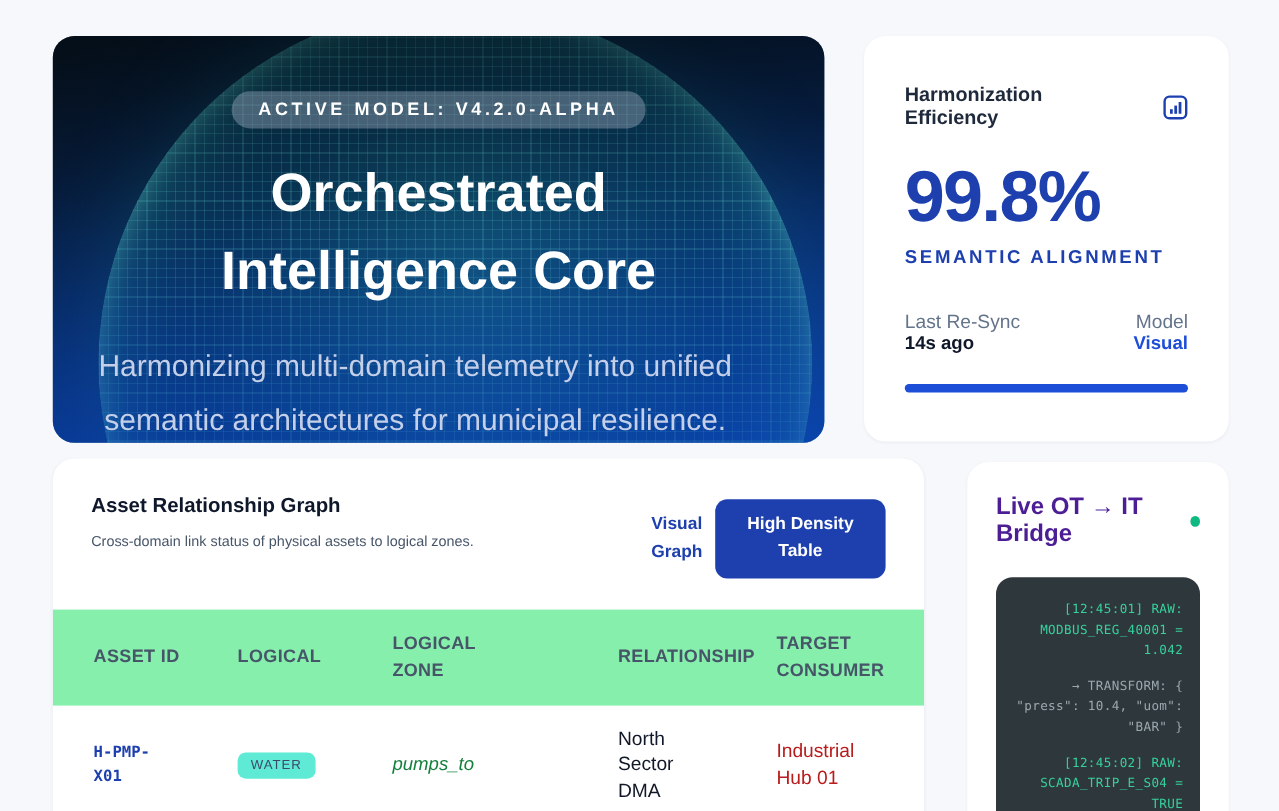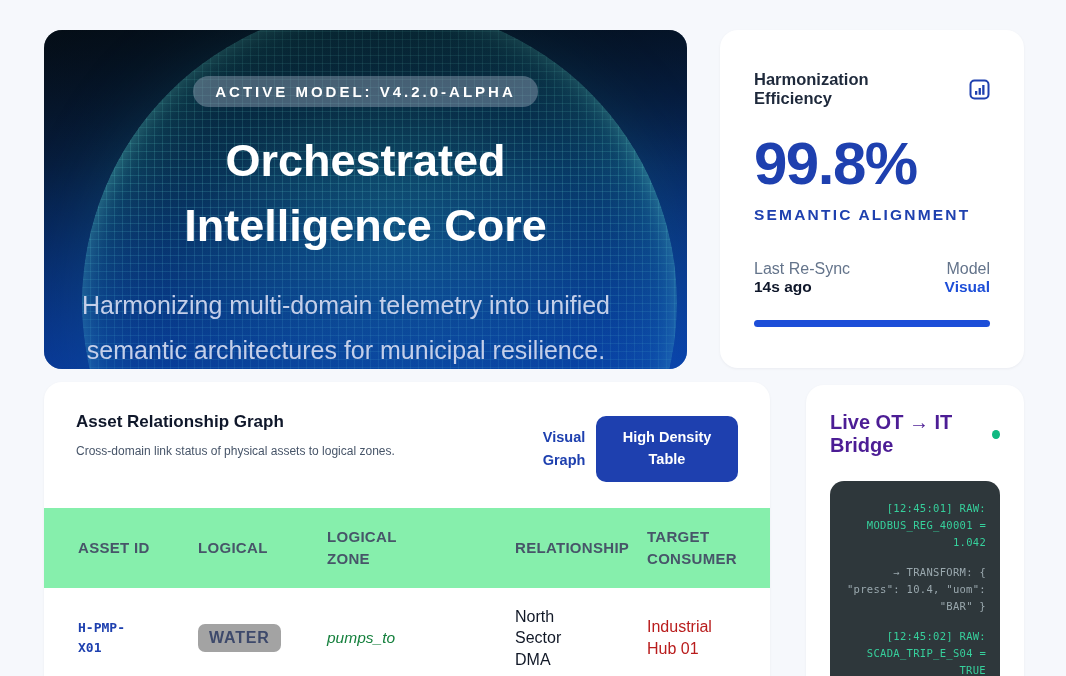--- a/index.html
+++ b/index.html
@@ -46,21 +46,21 @@
   .tc-controls { display:flex; align-items:center; margin-top:4px; }
   .tc-link { width:64px; text-align:center; color:#1e40af; font-size:14.5px; font-weight:700; line-height:1.6; cursor:pointer; }
   .tc-btn { width:142px; background:#1e40af; color:#fff; border:none; font-family:inherit; font-size:14.5px;
     font-weight:700; line-height:1.5; padding:11px 20px; border-radius:10px; text-align:center; cursor:pointer; }
   .grid-cols { display:grid; grid-template-columns:120px 129px 188px 132px 1fr; padding-left:34px; align-items:center; }
   .thead { background:#86efac; min-height:80px; }
   .th { color:#475569; font-size:15px; font-weight:700; letter-spacing:.3px; line-height:1.45; }
   .th span { display:inline-block; max-width:92px; }
   .trow { padding-top:18px; padding-bottom:22px; }
   .cell-id { font-family:"DejaVu Sans Mono", monospace; font-size:13px; font-weight:700; color:#1e40af; max-width:60px; line-height:1.5; }
-  .badge-domain { display:inline-block; background:#a3a3a3; color:#3d496b; font-size:16px; font-weight:700;
+  .badge-domain { display:inline-block; background:#5eead4; color:#3d496b; font-size:11px; font-weight:400;
     letter-spacing:.8px; padding:5px 11px; border-radius:7px; }
   .cell-rel { font-style:italic; color:#15803d; font-size:15.5px; }
   .cell-zone { color:#111827; font-size:16px; line-height:1.35; max-width:68px; }
   .cell-cons { color:#b91c1c; font-size:16px; line-height:1.35; max-width:88px; }
 
   
   .bridge { left:806px; top:385px; width:218px; height:320px; padding:26px 24px 0; }
   .br-head { display:flex; justify-content:space-between; align-items:center; }
   .br-title { color:#4c1d95; font-size:20px; font-weight:700; }
   .br-dot { width:9px; height:9px; border-radius:50%; background:#10b981; }

